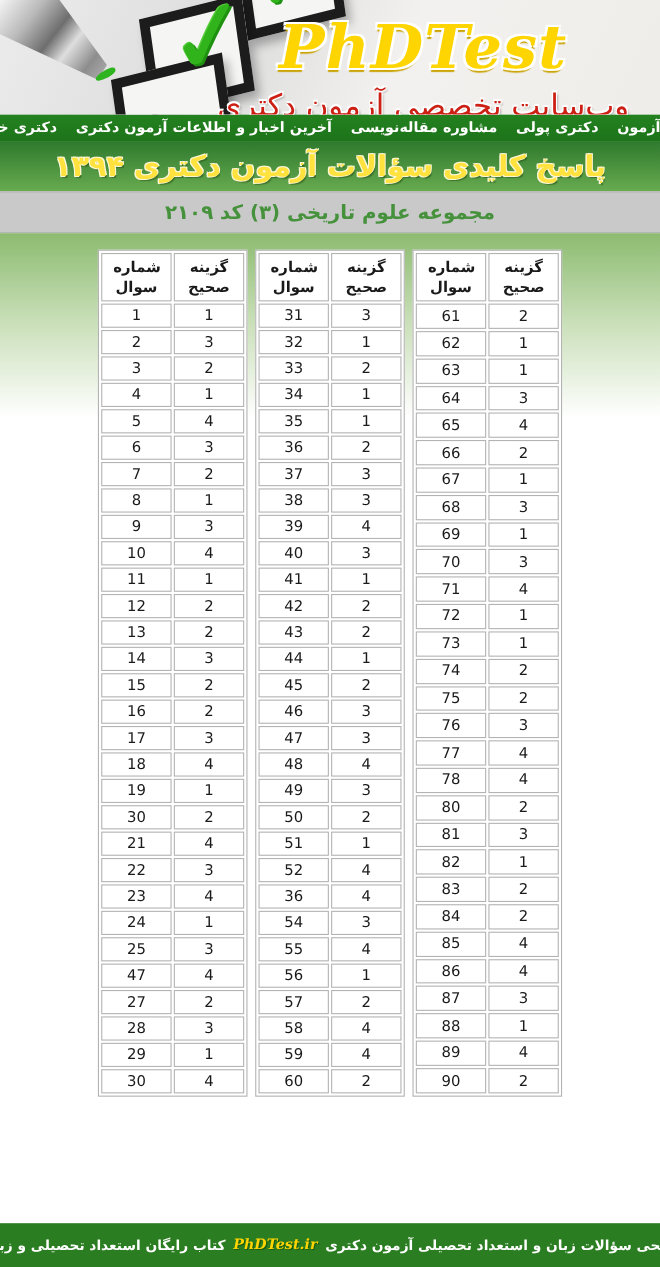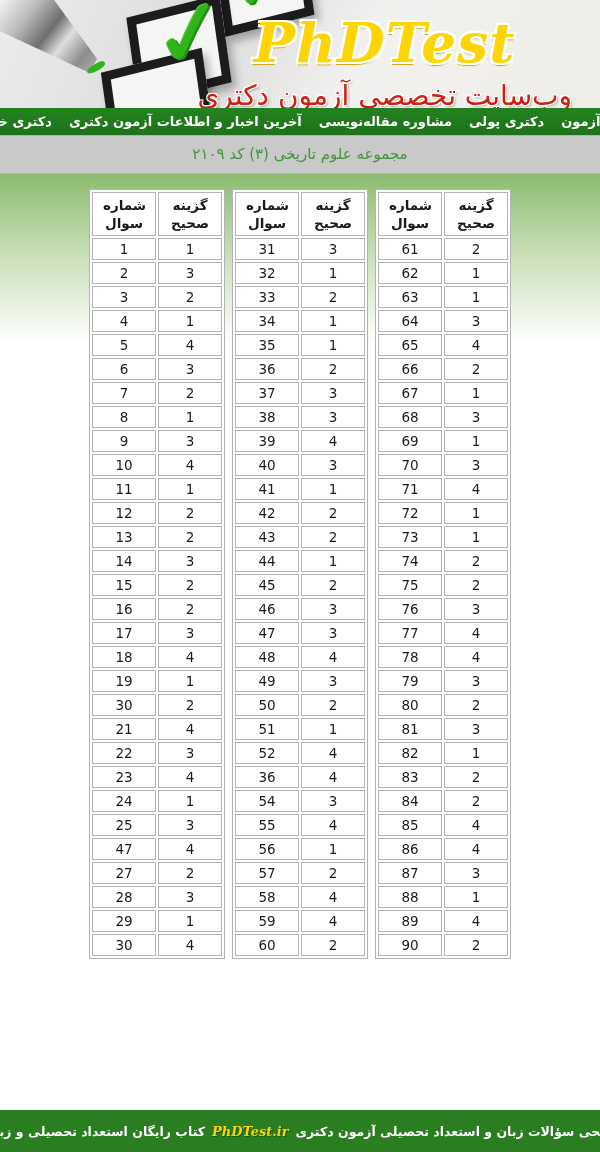--- a/index.html
+++ b/index.html
@@ -72,21 +72,21 @@
     font-size: 26px; font-weight: bold; color: #ffe23e;
     text-shadow: -1px -1px 0 #fdf7d8, 1px -1px 0 #fdf7d8, -1px 1px 0 #fdf7d8, 1px 2px 1px rgba(40,80,20,0.55);
   }
 
   
   .subject-bar {
     height: 46px; background: #c9c9c9;
     border-top: 1px solid #b2b2b2; border-bottom: 1px solid #b2b2b2;
     display: flex; align-items: center; justify-content: center;
   }
-  .subject-text { font-size: 15px; font-weight: normal; color: #46913c; }
+  .subject-text { font-size: 18px; font-weight: bold; color: #46913c; }
 
   
   .content {
     height: 1097px;
     background: linear-gradient(180deg, #8cbb70 0px, #c9dfb8 80px, #ffffff 168px, #ffffff 100%);
     padding-top: 15px;
   }
   .tables-row { direction: ltr; display: flex; justify-content: center; gap: 7px; }
   table.answers {
     direction: ltr; width: 136px; table-layout: fixed;
@@ -136,20 +136,23 @@
   </div>
 
   <nav class="navbar">
     <a href="#">دکتری بدون آزمون</a>
     <a href="#">دکتری پولی</a>
     <a href="#">مشاوره مقاله‌نویسی</a>
     <a href="#">آخرین اخبار و اطلاعات آزمون دکتری</a>
     <a href="#">دکتری خارج از کشور</a>
   </nav>
 
+  <div class="banner">
+    <div class="banner-title">پاسخ کلیدی سؤالات آزمون دکتری ۱۳۹۴</div>
+  </div>
 
   <div class="subject-bar">
     <div class="subject-text">مجموعه علوم تاریخی  (۳)  کد ۲۱۰۹</div>
   </div>
 
   <div class="content">
     <div class="tables-row">
 
       <table class="answers">
         <thead>
@@ -487,24 +490,20 @@
             </tr>
             <tr>
               <td>77</td>
               <td>4</td>
             </tr>
             <tr>
               <td>78</td>
               <td>4</td>
             </tr>
             <tr>
-              <td>79</td>
-              <td>3</td>
-            </tr>
-            <tr>
               <td>80</td>
               <td>2</td>
             </tr>
             <tr>
               <td>81</td>
               <td>3</td>
             </tr>
             <tr>
               <td>82</td>
               <td>1</td>

